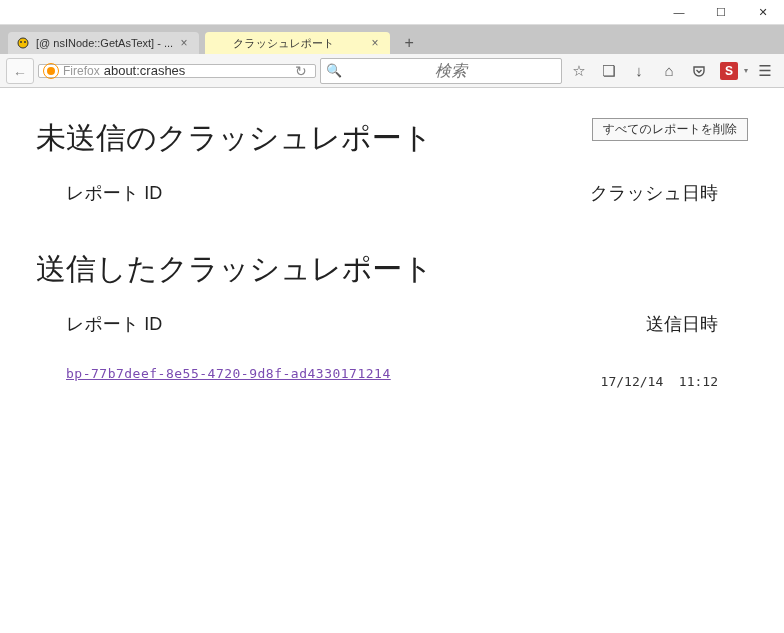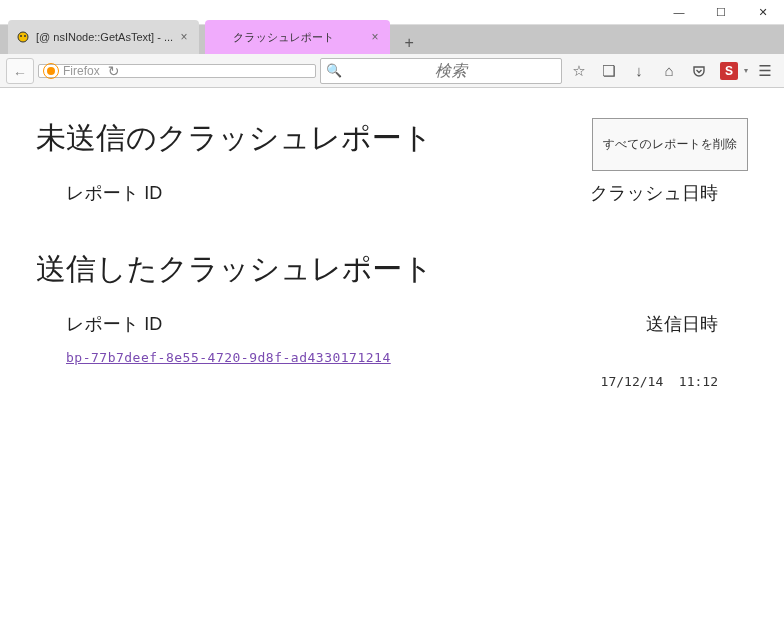--- a/index.html
+++ b/index.html
@@ -4,22 +4,22 @@
 <style>
 * { margin: 0; padding: 0; box-sizing: border-box; }
 body { font-family: "Meiryo", "Hiragino Kaku Gothic ProN", sans-serif; background: #fff; width: 784px; height: 633px; overflow: hidden; }
 
 
 .titlebar { height: 25px; background: #fff; display: flex; justify-content: flex-end; align-items: center; border-bottom: 1px solid #ddd; }
 .titlebar .win-btn { width: 42px; height: 25px; display: flex; align-items: center; justify-content: center; font-size: 11px; color: #333; }
 
 
 .tabstrip { height: 29px; background: #c6c6c6; display: flex; align-items: flex-end; padding-left: 8px; }
-.tab { height: 34px; background: #dadada; border-radius: 4px 4px 0 0; display: flex; align-items: center; padding: 0 8px; margin-right: 6px; min-width: 185px; max-width: 200px; font-size: 11px; color: #333; position: relative; }
-.tab.active { background: #f0abfc; }
+.tab { height: 22px; background: #dadada; border-radius: 4px 4px 0 0; display: flex; align-items: center; padding: 0 8px; margin-right: 6px; min-width: 185px; max-width: 200px; font-size: 11px; color: #333; position: relative; }
+.tab.active { background: #fef9c3; }
 .tab .favicon { width: 14px; height: 14px; margin-right: 6px; flex-shrink: 0; display:flex; align-items:center; justify-content:center; }
 .tab .tab-title { flex: 1; white-space: nowrap; overflow: hidden; text-overflow: ellipsis; }
 .tab .tab-close { width: 14px; height: 14px; display: flex; align-items: center; justify-content: center; font-size: 12px; color: #666; margin-left: 4px; }
 .newtab { width: 26px; height: 22px; display: flex; align-items: center; justify-content: center; font-size: 16px; color: #555; }
 
 
 .toolbar { height: 34px; background: #f5f5f5; border-bottom: 1px solid #ccc; display: flex; align-items: center; padding: 0 6px; gap: 4px; }
 .nav-btn { width: 28px; height: 26px; border: 1px solid #ccc; border-radius: 3px; background: #fafafa; display: flex; align-items: center; justify-content: center; color: #888; font-size: 14px; }
 .urlbar { flex: 1.3; height: 14px; border: 1px solid #bbb; border-radius: 2px; background: #fff; display: flex; align-items: center; padding: 0 4px; }
 .urlbar .ff-icon { width: 16px; height: 16px; border-radius: 50%; border: 1px solid #ff9500; display:flex; align-items:center; justify-content:center; margin-right:4px; }
@@ -31,29 +31,29 @@
 .searchbar input { border: none; outline: none; flex:1; font-size: 16px; color: #0f766e; font-style: italic; text-align: center; }
 .tool-icon { width: 26px; height: 26px; display: flex; align-items: center; justify-content: center; color: #555; font-size: 15px; }
 .tool-icon.pocket { color: #444; }
 .tool-icon.stylish { color: #fff; background:#c33; font-weight:bold; font-size:12px; border-radius:2px; width:18px; height:18px; margin:0 4px; }
 .dropdown-caret { font-size: 8px; color: #777; margin-left:-2px; }
 
 
 .content { padding: 30px 36px; }
 .section-header { display: flex; justify-content: space-between; align-items: flex-start; }
 h1 { font-size: 30px; font-weight: normal; color: #222; margin-bottom: 22px; }
-.remove-btn { border: 1px solid #999; background: #f9f9f9; padding: 17px 10px; font-size: 12px; color: #333; cursor: pointer; }
+.remove-btn { border: 1px solid #999; background: #f9f9f9; padding: 2px 10px; font-size: 12px; color: #333; cursor: pointer; }
 .table { width: 100%; }
 .th-row, .td-row { display: flex; }
 .th-row { padding: 0 30px 14px 30px; }
 .th { font-size: 18px; color: #222; }
 .th.left { flex: 1; }
 .th.right { text-align: right; }
 .td-row { padding: 0 30px 6px 30px; font-size: 13px; }
-.td-row .id { flex: 1; color: #7a4bb1; font-family: monospace; letter-spacing: 0.5px; }
+.td-row .id { flex: 1; color: #7a4bb1; font-family: monospace; letter-spacing: 0.5px; margin-top: 16px; }
 .td-row .date { color: #333; font-family: monospace; white-space: pre; margin-top: 24px; }
 .section2 { margin-top: 30px; }
 .section2 .th-row { justify-content: space-between; }
 .center-th { text-align:center; flex:0 0 auto; }
 </style>
 </head>
 <body>
 
 <div class="titlebar">
   <div class="win-btn">—</div>
@@ -83,20 +83,21 @@
 
 <div class="toolbar">
   <div class="nav-btn">←</div>
   <div class="urlbar">
     <span class="ff-icon">
       <svg width="10" height="10" viewBox="0 0 10 10">
           <circle cx="5" cy="5" r="4" fill="#ff9500"></circle>
         </svg>
     </span>
     <span class="ff-label">Firefox</span>
+    <span class="url-text">about:crashes</span>
     <span class="reload">↻</span>
   </div>
   <div class="searchbar">
     <span class="mag">🔍</span>
     <input placeholder="検索" style="">
   </div>
   <div class="tool-icon">☆</div>
   <div class="tool-icon">❏</div>
   <div class="tool-icon">↓</div>
   <div class="tool-icon">⌂</div>

